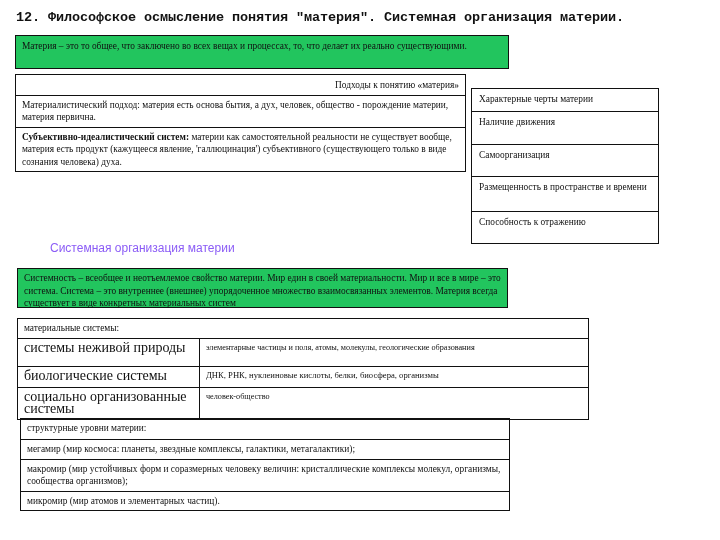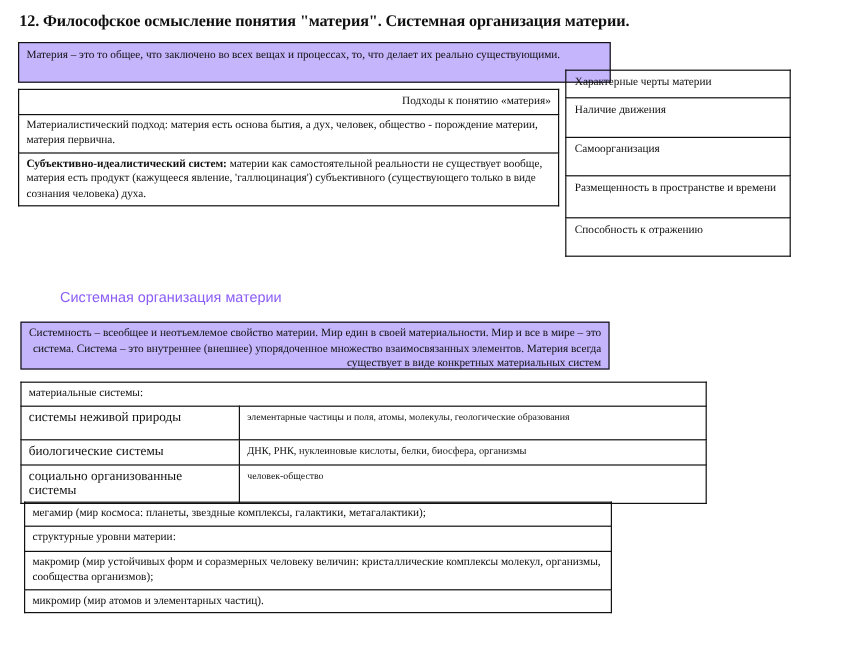--- a/index.html
+++ b/index.html
@@ -1,34 +1,34 @@
 <!DOCTYPE html>
 <html><head>
 <meta charset="utf-8">
 <style>
   html, body { margin:0; padding:0; background:#ffffff; }
   body { width:720px; height:540px; position:relative; overflow:hidden;
          font-family:"Liberation Serif", serif; color:#111; }
   .abs { position:absolute; box-sizing:border-box; }
-  .title { left:16px; top:10px; font-family:Liberation Serif, serif;
+  .title { left:16px; top:10px; font-family:Liberation Mono, monospace;
            font-weight:bold; font-size:13.5px; color:#111; letter-spacing:-0.1px; }
   .subtitle { left:50px; top:241px; font-family:"Liberation Sans", sans-serif;
               font-size:12px; color:#8b5cf6; }
-  .box { border:1px solid #111; background:#c4b5fd; font-size:9.4px; line-height:12.5px; }
+  .box { border:1px solid #111; background:#22c55e; font-size:9.4px; line-height:12.5px; }
   .defn { left:15px; top:35px; width:494px; height:34px; padding:4px 6px; }
   table { border-collapse:collapse; font-size:9.4px; line-height:12.5px; }
   td { border:1px solid #111; vertical-align:top; padding:3px 6px; box-sizing:border-box; }
   .approaches { left:15px; top:74px; width:451px; }
   .approaches td.head { text-align:right; height:20px; padding-top:4px; }
   .approaches b { font-weight:bold; }
-  .features { left:471px; top:58px; width:188px; }
+  .features { left:471px; top:88px; width:188px; }
   .features td { padding:4px 7px; }
-  .systemness { left:17px; top:268px; width:491px; height:40px; padding:3px 6px; font-size:9.4px; line-height:12.5px;text-align:right; }
+  .systemness { left:17px; top:268px; width:491px; height:40px; padding:3px 6px; font-size:9.4px; line-height:12.5px; }
   .matsys { left:17px; top:318px; width:572px; }
-  .matsys td.col1 { width:182px; font-size:11px; }
+  .matsys td.col1 { width:182px; font-size:14px; }
   .matsys td.col2 { font-size:8.2px; line-height:11px; }
   .levels { left:20px; top:418px; width:490px; }
   .levels td { padding:3px 6px; }
 </style>
 </head>
 <body>
 
 <div class="abs title">12. Философское осмысление понятия "материя". Системная организация материи.</div>
 
 <div class="abs box defn">
@@ -88,25 +88,25 @@
   </tr>
   <tr style="height:20px">
     <td class="col1">социально организованные системы</td>
     <td class="col2">человек-общество</td>
   </tr>
 </tbody>
   </table>
 
 <table class="abs levels">
   <tbody>
-      <tr style="height:19px">
+      <tr style="height:21px">
+    <td>структурные уровни материи:</td>
+  </tr>
+  <tr style="height:19px">
     <td>мегамир (мир космоса: планеты, звездные комплексы, галактики, метагалактики);</td>
-  </tr>
-  <tr style="height:21px">
-    <td>структурные уровни материи:</td>
   </tr>
   <tr style="height:31px">
     <td>макромир (мир устойчивых форм и соразмерных человеку величин: кристаллические комплексы молекул, организмы, сообщества организмов);</td>
   </tr>
   <tr style="height:19px">
     <td>микромир (мир атомов и элементарных частиц).</td>
   </tr>
 </tbody>
   </table>
 

